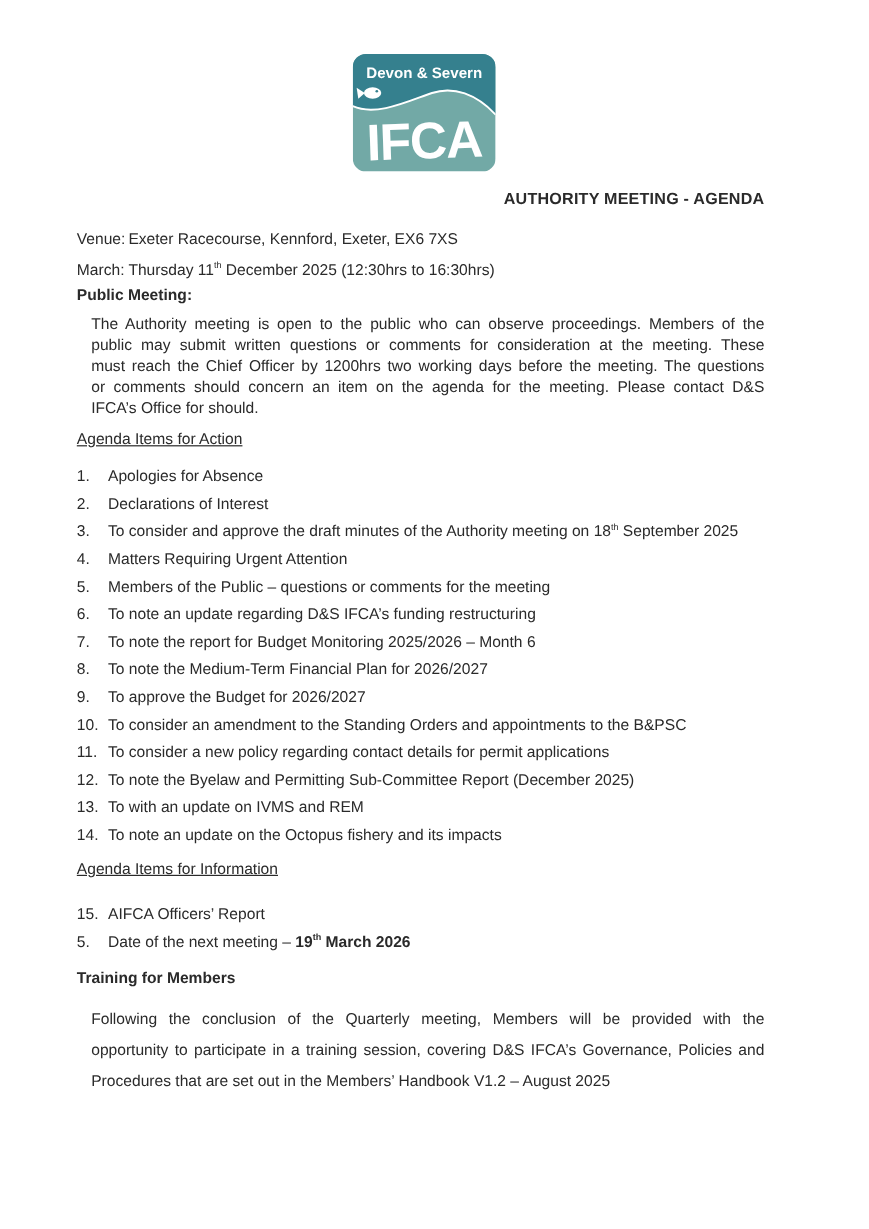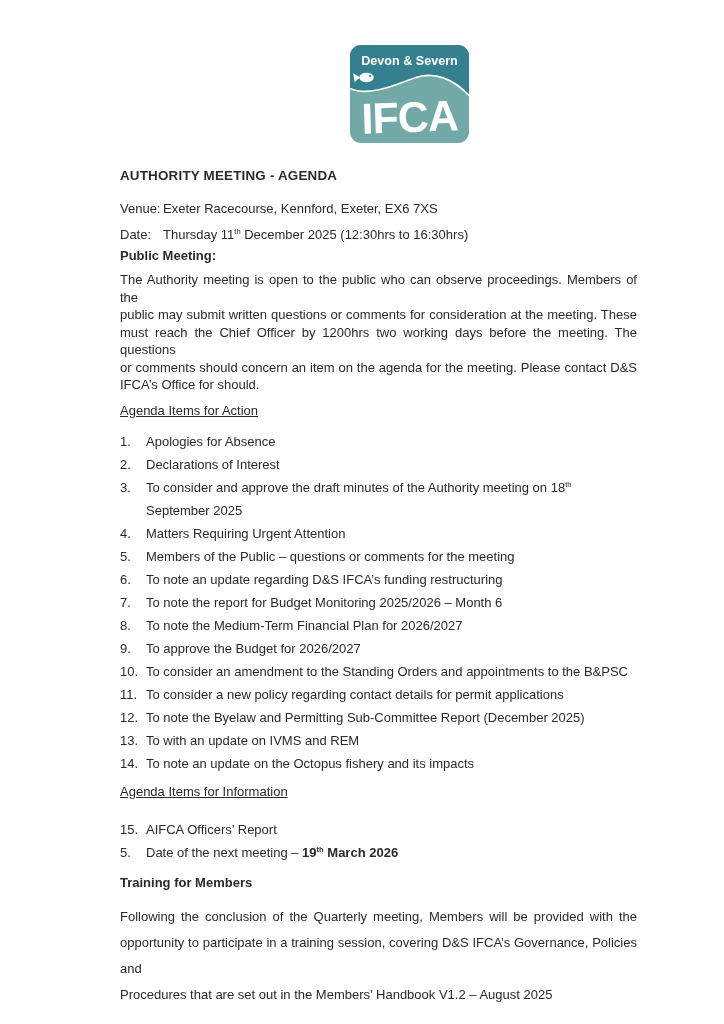--- a/index.html
+++ b/index.html
@@ -4,30 +4,30 @@
 <style>
   * { margin: 0; padding: 0; box-sizing: border-box; }
   html, body { width: 724px; height: 1024px; }
   body {
     background: #ffffff;
     font-family: "Liberation Sans", sans-serif;
     font-size: 13px;
     color: #2a2a2a;
     overflow: hidden;
   }
-  .page { padding: 45px 87px 0 120px; position: relative; }
+  .page { padding: 45px 87px 0 64px; position: relative; }
 
   
   .logo-wrap { height: 98px; position: relative; }
   .logo { position: absolute; left: 230px; top: 0; width: 119px; height: 98px; }
 
   
   .doc-title {
-    margin-top: 24px;
-    text-align: left;
+    margin-top: 14px;
+    text-align: right;
     font-weight: bold;
     font-size: 13.4px;
     line-height: 17px;
     letter-spacing: 0.2px;
   }
 
   
   .meta { margin-top: 16px; }
   .meta-line { line-height: 17px; margin-top: 0; }
   .meta-line + .meta-line { margin-top: 9px; }
@@ -35,20 +35,21 @@
 
   .pm-heading { margin-top: 4px; font-weight: bold; line-height: 17px; }
 
   
   .jpara { margin-top: 7px; }
   .jpara .jline {
     line-height: 17.5px;
     text-align: justify;
     text-align-last: justify;
     white-space: normal;
+    margin-left: 12px;
   }
   .jpara .jline.last { text-align-last: left; }
 
   .section-heading {
     margin-top: 8px;
     text-decoration: underline;
     line-height: 17px;
   }
 
   ul.agenda { list-style: none; margin-top: 11px; }
@@ -90,21 +91,21 @@
     </svg>
   </div>
 
   <div class="doc-title">AUTHORITY MEETING - AGENDA</div>
 
   <div class="meta">
     <div class="meta-line">
       <span class="label">Venue:</span><span>Exeter Racecourse, Kennford, Exeter, EX6 7XS</span>
     </div>
     <div class="meta-line">
-      <span class="label">Date:</span><span><span>Thursday 11</span><sup>th</sup><span> December 2025 (12:30hrs to 16:30hrs)</span></span>
+      <span class="label">March:</span><span><span>Thursday 11</span><sup>th</sup><span> December 2025 (12:30hrs to 16:30hrs)</span></span>
     </div>
   </div>
 
   <div class="pm-heading">Public Meeting:</div>
   <div class="jpara">
     <div class="jline">The Authority meeting is open to the public who can observe proceedings. Members of the</div>
     <div class="jline">public may submit written questions or comments for consideration at the meeting. These</div>
     <div class="jline">must reach the Chief Officer by 1200hrs two working days before the meeting. The questions</div>
     <div class="jline">or comments should concern an item on the agenda for the meeting. Please contact D&amp;S</div>
     <div class="jline last">IFCA’s Office for should.</div>

